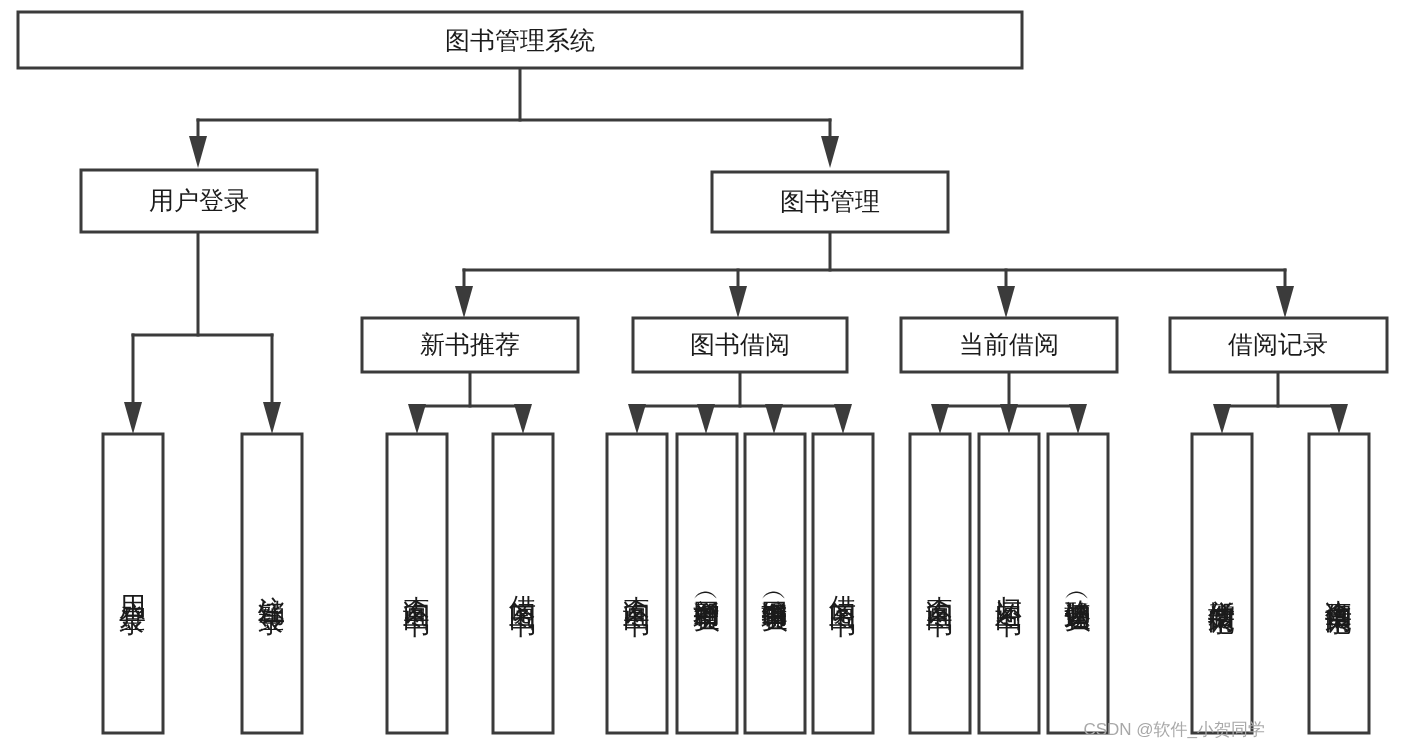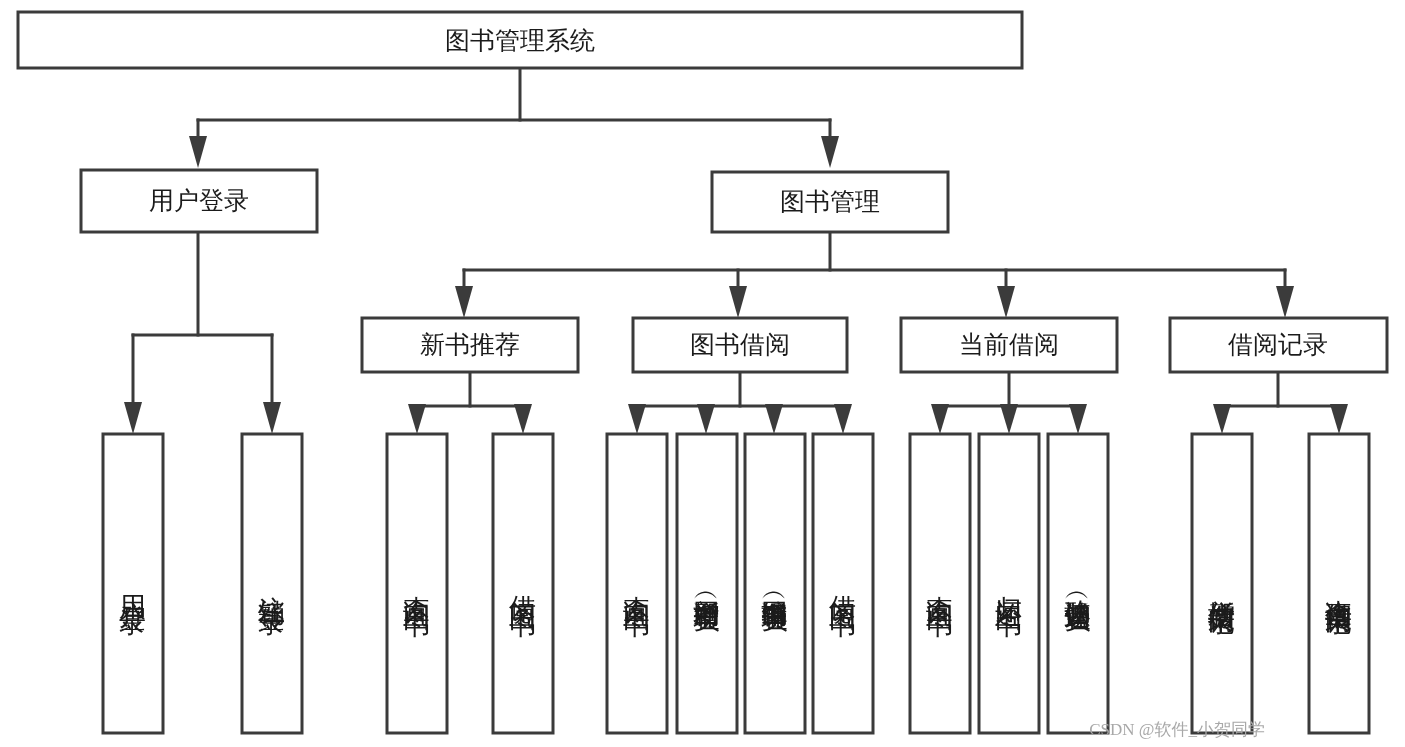--- a/index.html
+++ b/index.html
@@ -68,21 +68,21 @@
     user-select: none;
   }
   .leaf-label.tight {
     font-size: 26px;
     letter-spacing: 1px;
   }
   .watermark {
     position: absolute;
     right: 8px;
     bottom: 6px;
-    font-family: Liberation Serif, serif;
+    font-family: Liberation Sans, sans-serif;
     font-size: 17px;
     color: #a8a8a8;
     white-space: nowrap;
     user-select: none;
     margin-left: 32px;
   }
 </style>
 </head>
 <body>
 

